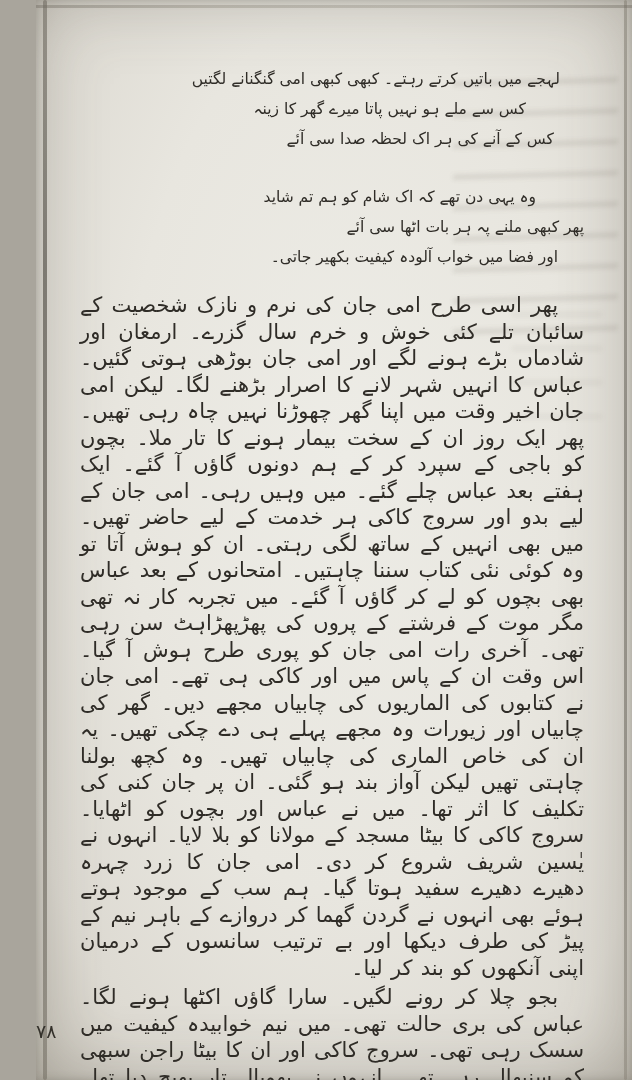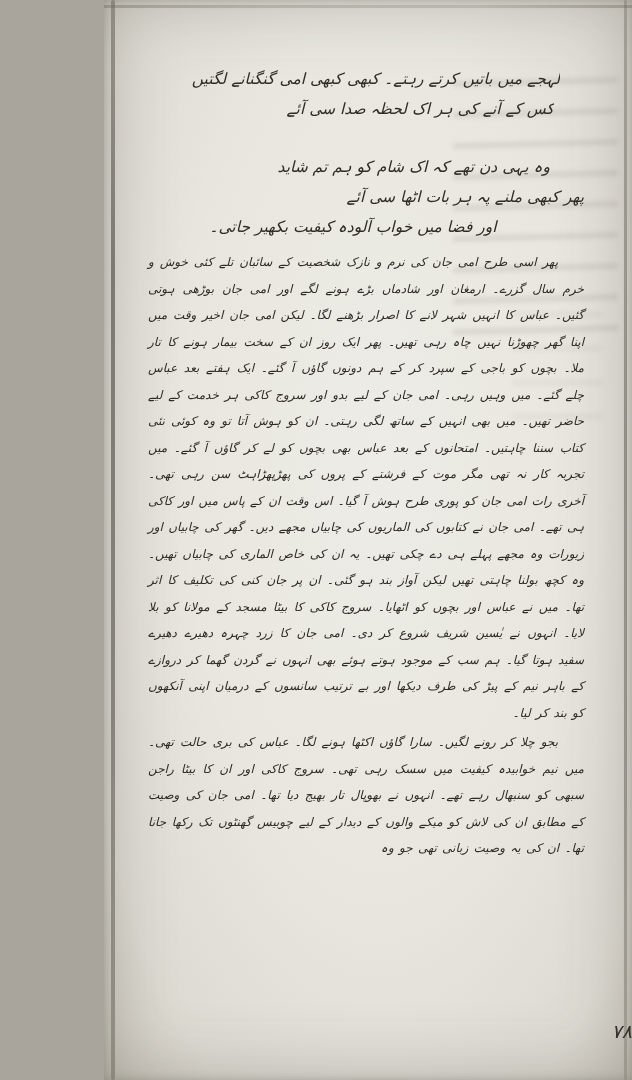--- a/index.html
+++ b/index.html
@@ -4,28 +4,27 @@
 <style>
   html, body { margin: 0; padding: 0; }
   body {
     width: 632px; height: 1080px;
     background: #a9a59c;
     font-family: "DejaVu Sans", sans-serif;
     overflow: hidden;
   }
   .scan {
     position: relative;
-    width: 528px; height: 1080px;
+    width: 596px; height: 1080px;
     background:
       radial-gradient(ellipse at 52% 42%, #edece6 0%, #e8e6df 50%, #ddDAd2 82%, #c9c5bb 100%);
     box-shadow:
       inset 0 0 70px rgba(80, 74, 62, 0.30),
       inset 0 0 10px rgba(60, 55, 45, 0.25);
     overflow: hidden;
-    font-style: italic;
   }
   
   .edge { position: absolute; top: 0; bottom: 0; }
   .edge-left {
     left: 7px; width: 4px;
     background: linear-gradient(to bottom, #6b665c, #3c3830 25%, #4a453c 60%, #716c61);
     opacity: 0.55; border-radius: 2px;
   }
   .edge-right {
     right: 5px; width: 3px;
@@ -67,36 +66,36 @@
     position: absolute;
     top: 64px; right: 48px; left: 44px;
     direction: rtl;
     color: #2f2c27;
   }
   .verse { font-size: 15.5px; line-height: 30px; }
   .verse-line { white-space: nowrap; overflow: hidden; }
   .vl-0 { margin-right: 24px; }
   .vl-1 { margin-right: 58px; }
   .vl-2 { margin-right: 30px; margin-bottom: 28px; }
-  .vl-3 { margin-right: 34px; }
+  .vl-3 { margin-right: 48px; }
   .vl-4 { }
-  .vl-5 { margin-right: 26px; margin-bottom: 7px; text-align: center; }
+  .vl-5 { margin-right: 26px; margin-bottom: 20px; }
   .prose p {
     margin: 0;
     text-align: justify;
-    font-size: 12px;
+    font-size: 21px;
     line-height: 26.5px;
     word-spacing: 1.5px;
   }
   .prose p.indent { text-indent: 26px; }
   .prose p + p { margin-top: 3px; }
   .pagenum {
     position: absolute;
     bottom: 38px; left: 0; right: 0;
-    text-align: right;
+    text-align: left;
     font-size: 19px;
     color: #34312b;
     letter-spacing: 2px;
   }
 </style>
 </head>
 <body>
 
 <div class="scan">
 
@@ -104,20 +103,21 @@
   <div class="edge edge-right"></div>
   <div class="edge-top"></div>
 
   <div class="bleed"></div>
   <div class="bleed2"></div>
 
   <div class="text-block">
 
     <div class="verse">
       <div class="verse-line vl-0">لہجے میں باتیں کرتے رہتے۔ کبھی کبھی امی گنگنانے لگتیں</div>
+      <div class="verse-line vl-1">کس سے ملے ہو نہیں پاتا میرے گھر کا زینہ</div>
       <div class="verse-line vl-2">کس کے آنے کی ہر اک لحظہ صدا سی آئے</div>
       <div class="verse-line vl-3">وہ یہی دن تھے کہ اک شام کو ہم تم شاید</div>
       <div class="verse-line vl-4">پھر کبھی ملنے پہ ہر بات اٹھا سی آئے</div>
       <div class="verse-line vl-5">اور فضا میں خواب آلودہ کیفیت بکھیر جاتی۔</div>
     </div>
 
     <div class="prose">
       <p class="indent">پھر اسی طرح امی جان کی نرم و نازک شخصیت کے سائبان تلے کئی خوش و خرم سال گزرے۔ ارمغان اور شادماں بڑے ہونے لگے اور امی جان بوڑھی ہوتی گئیں۔ عباس کا انہیں شہر لانے کا اصرار بڑھنے لگا۔ لیکن امی جان اخیر وقت میں اپنا گھر چھوڑنا نہیں چاہ رہی تھیں۔ پھر ایک روز ان کے سخت بیمار ہونے کا تار ملا۔ بچوں کو باجی کے سپرد کر کے ہم دونوں گاؤں آ گئے۔ ایک ہفتے بعد عباس چلے گئے۔ میں وہیں رہی۔ امی جان کے لیے بدو اور سروج کاکی ہر خدمت کے لیے حاضر تھیں۔ میں بھی انہیں کے ساتھ لگی رہتی۔ ان کو ہوش آتا تو وہ کوئی نئی کتاب سننا چاہتیں۔ امتحانوں کے بعد عباس بھی بچوں کو لے کر گاؤں آ گئے۔ میں تجربہ کار نہ تھی مگر موت کے فرشتے کے پروں کی پھڑپھڑاہٹ سن رہی تھی۔ آخری رات امی جان کو پوری طرح ہوش آ گیا۔ اس وقت ان کے پاس میں اور کاکی ہی تھے۔ امی جان نے کتابوں کی الماریوں کی چابیاں مجھے دیں۔ گھر کی چابیاں اور زیورات وہ مجھے پہلے ہی دے چکی تھیں۔ یہ ان کی خاص الماری کی چابیاں تھیں۔ وہ کچھ بولنا چاہتی تھیں لیکن آواز بند ہو گئی۔ ان پر جان کنی کی تکلیف کا اثر تھا۔ میں نے عباس اور بچوں کو اٹھایا۔ سروج کاکی کا بیٹا مسجد کے مولانا کو بلا لایا۔ انہوں نے یٰسین شریف شروع کر دی۔ امی جان کا زرد چہرہ دھیرے دھیرے سفید ہوتا گیا۔ ہم سب کے موجود ہوتے ہوئے بھی انہوں نے گردن گھما کر دروازے کے باہر نیم کے پیڑ کی طرف دیکھا اور بے ترتیب سانسوں کے درمیان اپنی آنکھوں کو بند کر لیا۔</p>
       <p class="indent">بجو چلا کر رونے لگیں۔ سارا گاؤں اکٹھا ہونے لگا۔ عباس کی بری حالت تھی۔ میں نیم خوابیدہ کیفیت میں سسک رہی تھی۔ سروج کاکی اور ان کا بیٹا راجن سبھی کو سنبھال رہے تھے۔ انہوں نے بھوپال تار بھیج دیا تھا۔ امی جان کی وصیت کے مطابق ان کی لاش کو میکے والوں کے دیدار کے لیے چوبیس گھنٹوں تک رکھا جانا تھا۔ ان کی یہ وصیت زبانی تھی جو وہ</p>
     </div>

